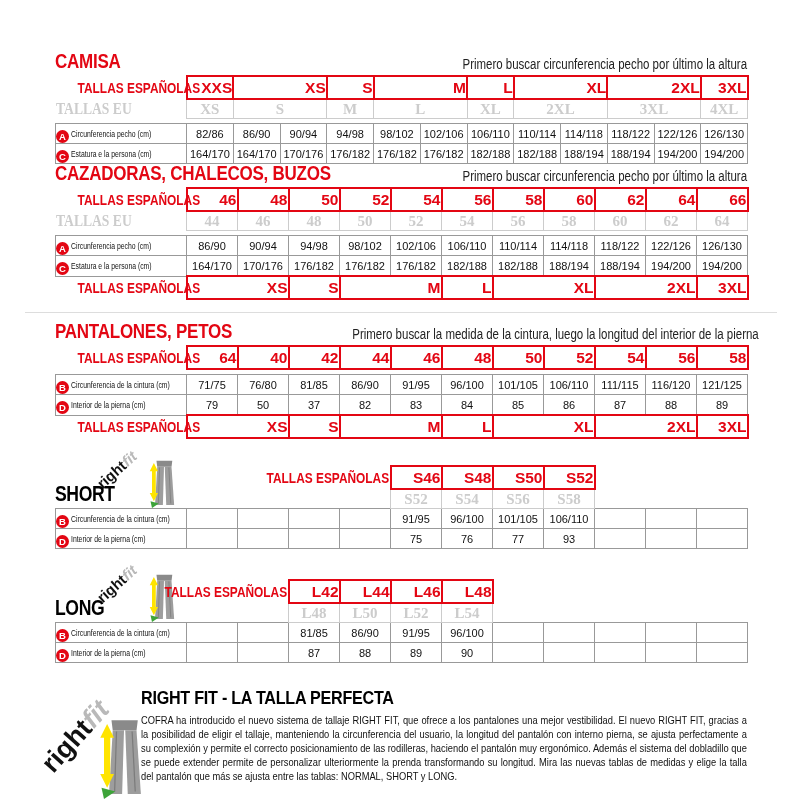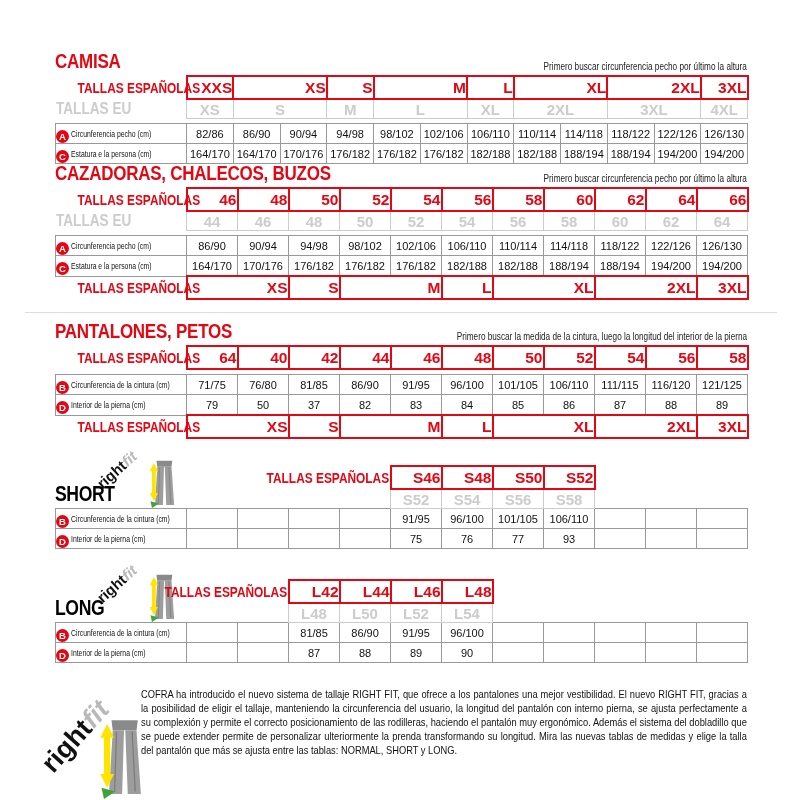--- a/index.html
+++ b/index.html
@@ -8,33 +8,33 @@
   }
   html,body{margin:0;padding:0;background:#ffffff;}
   body{width:800px;height:800px;font-family:"Liberation Sans",sans-serif;color:var(--text);}
   .page{position:relative;width:800px;height:800px;overflow:hidden;background:#fff;}
   .content{position:absolute;left:55px;top:44px;width:692px;}
 
   
   .sec-head{display:flex;justify-content:space-between;align-items:flex-end;height:21px;margin-bottom:2px;}
   .sec-title{display:inline-block;color:var(--red);font-weight:bold;font-size:20px;letter-spacing:-0.3px;
              transform:scaleX(0.85);transform-origin:0 100%;white-space:nowrap;}
-  .sec-note{font-size:10px;color:#222;padding-bottom:1px;text-align:center;}
+  .sec-note{font-size:14px;color:#222;padding-bottom:1px;text-align:center;}
   .sqz-r{display:inline-block;transform:scaleX(0.82);transform-origin:100% 50%;white-space:nowrap;}
   .sqz-l{display:inline-block;transform:scaleX(0.85);transform-origin:0 50%;white-space:nowrap;}
 
   
   .size-table{border-collapse:collapse;width:692px;table-layout:fixed;}
   .size-table td{padding:0;}
   .red-row td{height:21px;}
   .red-cell{border:2px solid var(--red);color:var(--red);font-weight:bold;font-size:15.5px;text-align:right;}
   .red-label{text-align:right;padding-right:7px;}
   .red-label-text{display:inline-block;color:var(--red);font-weight:bold;font-size:14px;
                   transform:scaleX(0.85);transform-origin:100% 50%;white-space:nowrap;}
-  .eu-row td{height:18px;}
+  .eu-row td{height:18px;font-family:Liberation Serif, serif;}
   .eu-cell{border:1px solid var(--light-gray);color:var(--light-gray);font-weight:bold;font-size:15px;text-align:center;}
   .eu-label-text{display:inline-block;color:var(--light-gray);font-weight:bold;font-size:16px;
                  transform:scaleX(0.85);transform-origin:0 50%;white-space:nowrap;}
   .gap-row td{height:4px;border:none;}
   .data-row td{height:19px;}
   .data-cell{border:1px solid var(--grid-gray);font-size:11px;text-align:center;color:var(--text);}
   .row-label{border:1px solid var(--grid-gray);padding-left:2px;white-space:nowrap;}
   .row-label .lbl{display:inline-block;font-size:9.5px;transform:scaleX(0.72);transform-origin:0 50%;
                   white-space:nowrap;vertical-align:1px;}
   .circle{display:inline-block;width:13px;height:13px;border-radius:50%;background:var(--red);color:#fff;
@@ -513,18 +513,19 @@
               <polygon points="21,9 30,9 33.5,60 23,60" fill="#9d9d9d"></polygon>
               <line x1="14" y1="10" x2="12.5" y2="58" stroke="#7c7c7c" stroke-width="1"></line>
               <line x1="26.5" y1="10" x2="29" y2="58" stroke="#7c7c7c" stroke-width="1"></line>
               <rect x="4" y="13" width="5" height="33" fill="#ffe400"></rect>
               <polygon points="1,15 12,15 6.5,4" fill="#ffe400"></polygon>
               <polygon points="1,44 12,44 6.5,55" fill="#ffe400"></polygon>
               <polygon points="2,55 13,58 4,64" fill="#3da439"></polygon>
             </svg></span>
       </div>
       <div class="rf-body">
+        <h2><span class="sqz-l">RIGHT FIT - LA TALLA PERFECTA</span></h2>
         <p>COFRA ha introducido el nuevo sistema de tallaje RIGHT FIT, que ofrece a los pantalones una mejor vestibilidad. El nuevo RIGHT FIT, gracias a la posibilidad de eligir el tallaje, manteniendo la circunferencia del usuario, la longitud del pantalón con interno pierna, se ajusta perfectamente a su complexión y permite el correcto posicionamiento de las rodilleras, haciendo el pantalón muy ergonómico. Además el sistema del dobladillo que se puede extender permite de personalizar ulteriormente la prenda transformando su longitud. Mira las nuevas tablas de medidas y elige la talla del pantalón que más se ajusta entre las tablas: NORMAL, SHORT y LONG.</p>
       </div>
     </section>
 
   </div>
 </div>
 
 </body></html>

